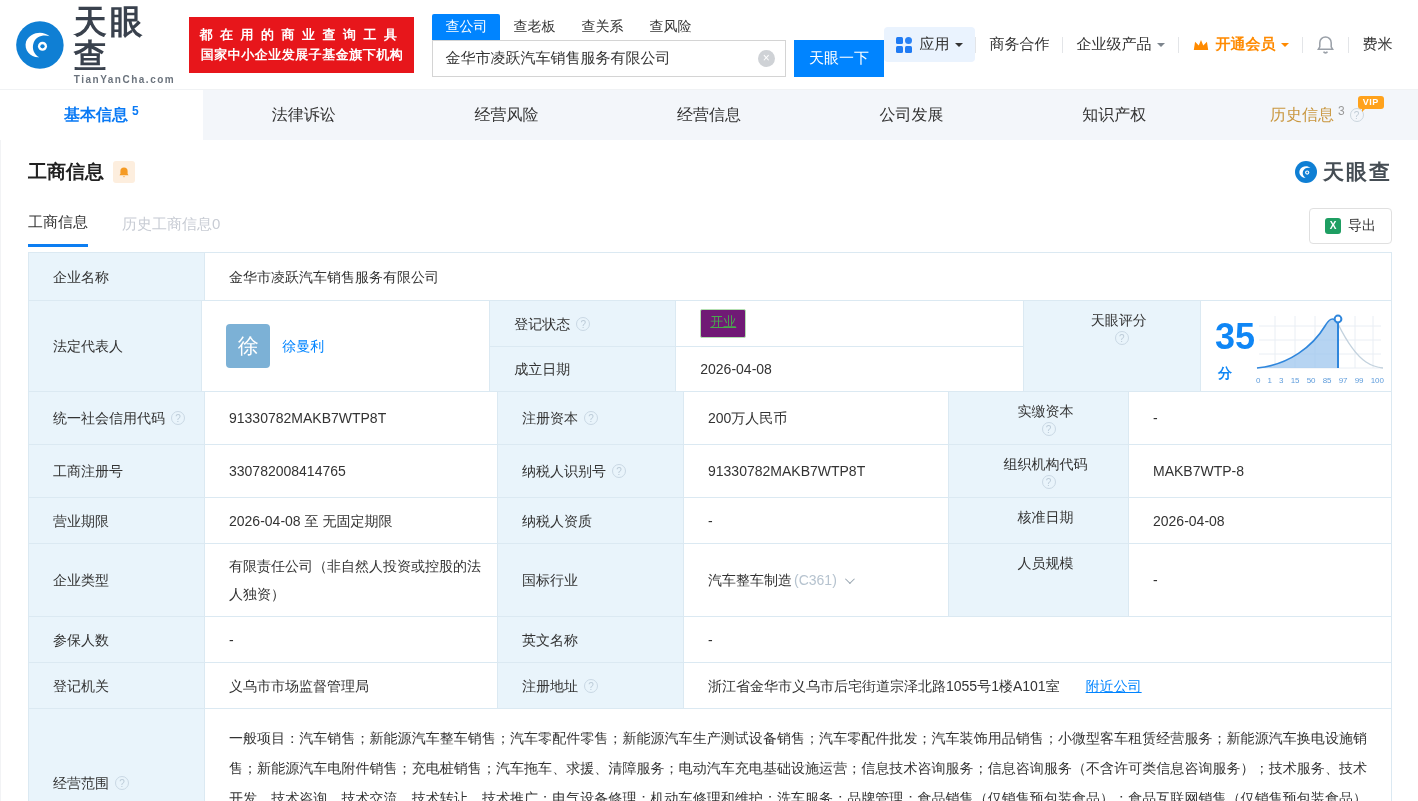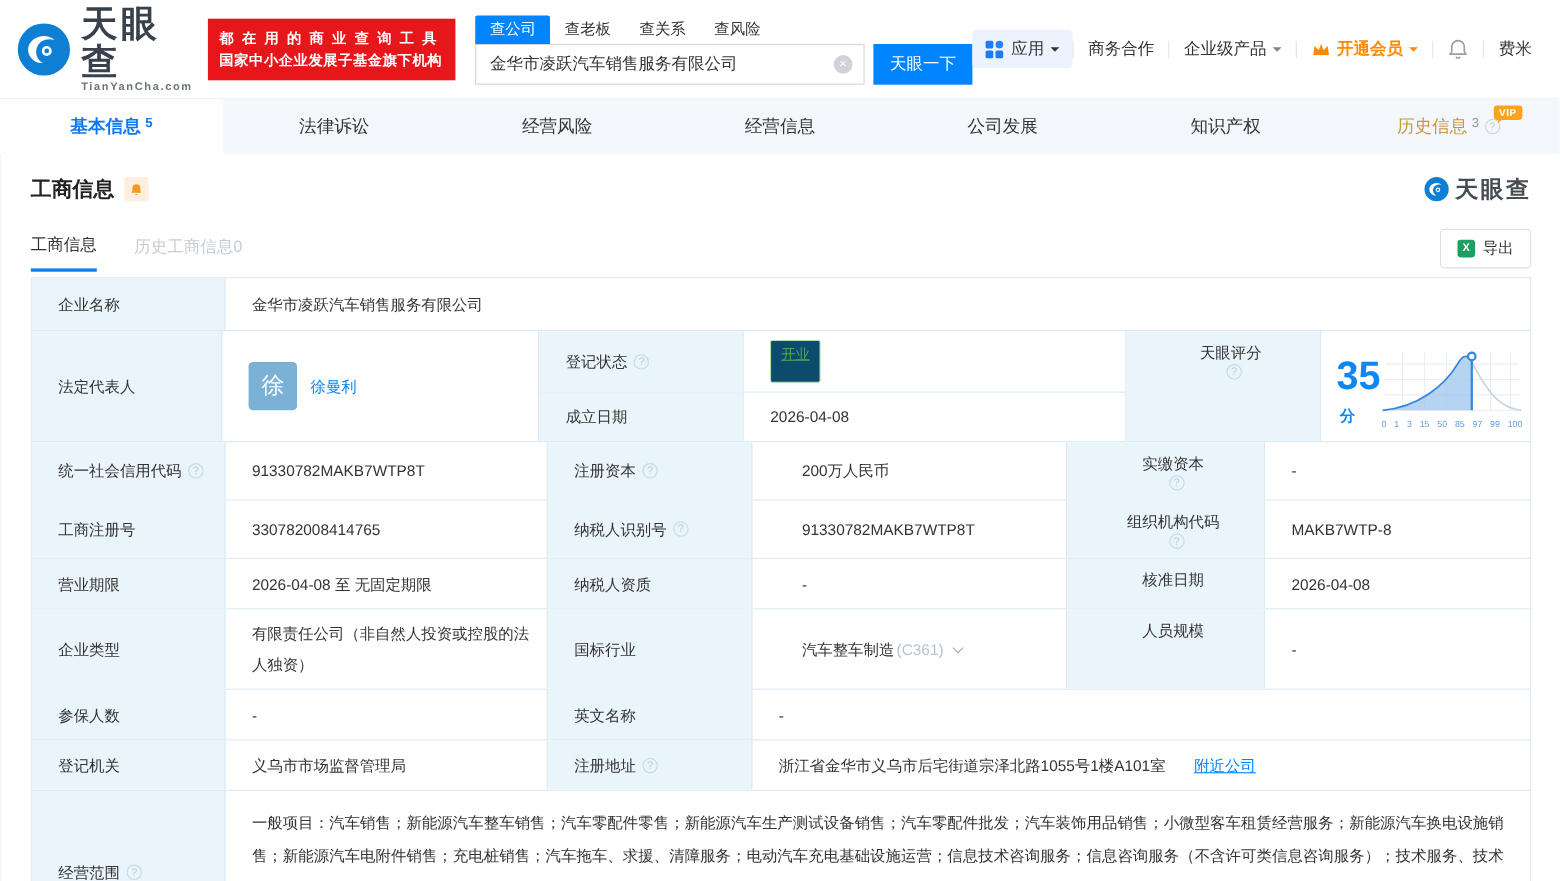--- a/index.html
+++ b/index.html
@@ -4,21 +4,21 @@
 <style>
   * { margin:0; padding:0; box-sizing:border-box; }
   html,body { width:1418px; background:#fff; font-family:"Liberation Sans","DejaVu Sans",sans-serif; color:#333; }
 
   
   .hdr { height:90px; display:flex; align-items:center; padding:0 16px 0 14px; border-bottom:1px solid #f0f2f4; position:relative; }
   .logo { display:flex; align-items:center; cursor:pointer; }
   .logo-text { margin-left:8px; }
   .logo-title { font-size:33px; font-weight:800; color:#39414d; letter-spacing:3px; line-height:34px; }
   .logo-sub { font-size:10px; font-weight:700; color:#6b737d; letter-spacing:1.5px; margin-top:1px; }
-  .banner { background:#e7161b; color:#fff; font-weight:700; font-size:13px; padding:8px 10px; margin-left:12px; line-height:20px; width:228px; }
+  .banner { background:#e7161b; color:#fff; font-weight:700; font-size:13px; padding:8px 10px; margin-left:12px; line-height:20px; width:228px;text-align:center; }
   .banner .l1 { letter-spacing:7.5px; white-space:nowrap; }
   .banner .l2 { letter-spacing:.5px; white-space:nowrap; }
 
   .search { margin-left:18px; width:452px; }
   .stabs { display:flex; align-items:flex-end; height:28px; }
   .stab { font-size:14px; padding:4px 13px; color:#333; cursor:pointer; }
   .stab.active { background:#0084ff; color:#fff; border-radius:2px 2px 0 0; }
   .srow { display:flex; }
   .sbox { position:relative; width:370px; height:37px; border:1px solid #d4d4d4; display:flex; align-items:center; }
   .sbox input { border:none; outline:none; font-size:15px; color:#333; width:320px; padding:0 0 0 12px; height:100%; font-family:inherit; background:transparent; }
@@ -63,26 +63,26 @@
   .export { margin-left:auto; border:1px solid #e0e0e0; border-radius:4px; background:#fff; display:flex; align-items:center; padding:8px 15px; font-size:14px; color:#333; cursor:pointer; font-family:inherit; margin-bottom:8px; }
   .xls { width:16px; height:16px; background:#1e9e62; border-radius:3px; color:#fff; font-size:10px; font-weight:700; line-height:16px; text-align:center; margin-right:7px; }
 
   
   .tbl { border:1px solid #dbe9f2; font-size:14px; }
   .trow { display:flex; border-bottom:1px solid #dbe9f2; }
   .trow:last-child { border-bottom:none; }
   .c { display:flex; align-items:center; padding:8px 10px 8px 24px; border-right:1px solid #dbe9f2; line-height:22px; }
   .c:last-child { border-right:none; }
   .lab { background:#e9f4fb; color:#333; }
-  .w1{width:176px;} .w2{width:293px;} .w3{width:186px;} .w4{width:265px;margin-left:21px;} .w5{width:180px;flex-direction:column;}
+  .w1{width:176px;} .w2{width:293px;} .w3{width:186px;} .w4{width:265px;} .w5{width:180px;flex-direction:column;}
   .grow { flex:1; }
   .h47{min-height:47px;} .h45{min-height:45px;} .h44{min-height:44px;} .h66{min-height:66px;} .h88{min-height:88px;}
   .help { display:inline-block; width:14px; height:14px; border:1px solid #c9d8e4; border-radius:50%; color:#bccbd8; font-size:10px; line-height:13px; text-align:center; margin-left:6px; flex:none; cursor:pointer; }
   .link { color:#0084ff; cursor:pointer; }
-  .badge-open { color:#4aa94e; background:#0c4a6e; border:1px solid #b3dfb0; border-radius:2px; padding:1px 9px 14px; font-size:13px;text-decoration:underline; }
+  .badge-open { color:#4aa94e; background:#701a75; border:1px solid #b3dfb0; border-radius:2px; padding:1px 9px 4px; font-size:13px;text-decoration:underline; }
   .avatar { width:44px; height:44px; background:#7cb1d6; border-radius:4px; color:#fff; font-size:21px; display:flex; align-items:center; justify-content:center; margin-right:12px; flex:none; cursor:pointer; }
   .stack { display:flex; flex-direction:column; }
   .srow2 { display:flex; border-bottom:1px solid #dbe9f2; }
   .srow2:last-child { border-bottom:none; }
   .dimcode { color:#b6c3cf; margin-left:2px; }
   .chev { width:7px; height:7px; border-right:1.5px solid #9aa7b2; border-bottom:1.5px solid #9aa7b2; transform:rotate(45deg) translateY(-2px); display:inline-block; margin-left:8px; cursor:pointer; flex:none; }
   .score-cell { padding:6px 6px 2px 14px; display:flex; align-items:center; }
   .score-num { color:#0f86f5; font-weight:700; font-size:36px; line-height:38px; }
   .score-unit { color:#0f86f5; font-size:14px; font-weight:700; margin-left:3px; transform:translateY(6px); display:inline-block; }
   .chart { margin-left:auto; width:130px; }

